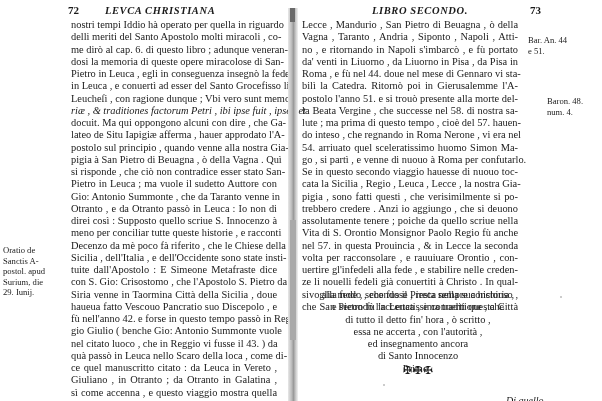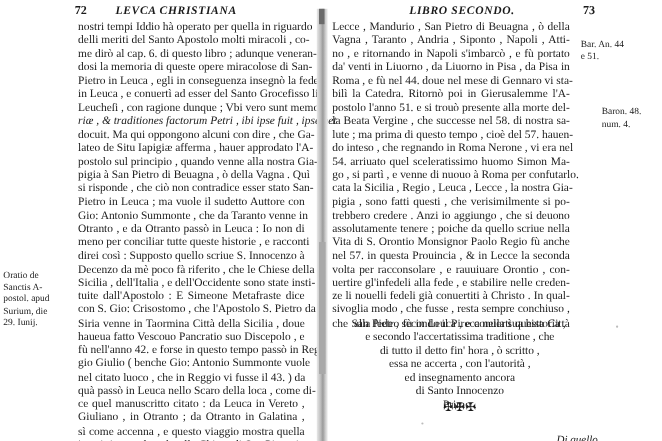--- a/index.html
+++ b/index.html
@@ -63,22 +63,22 @@
     <span class="line">Leucheſi , con ragione dunque ; Vbi vero sunt memo-</span>
     <span class="line it">riæ , &amp; traditiones factorum Petri , ibi ipse fuit , ipsemet</span>
     <span class="line">docuit.  Ma qui oppongono alcuni con dire , che Ga-</span>
     <span class="line">lateo de Situ Iapigiæ afferma , hauer approdato l'A-</span>
     <span class="line">postolo sul principio , quando venne alla nostra Gia-</span>
     <span class="line">pigia à San Pietro di Beuagna , ò della Vagna . Quì</span>
     <span class="line">si risponde , che ciò non contradice esser stato San-</span>
     <span class="line">Pietro in Leuca ; ma vuole il sudetto Auttore con</span>
     <span class="line">Gio: Antonio Summonte , che da Taranto venne in</span>
     <span class="line">Otranto , e da Otranto passò in Leuca : Io non di</span>
+    <span class="line">direi così : Supposto quello scriue S. Innocenzo à</span>
     <span class="line">meno per conciliar tutte queste historie , e racconti</span>
-    <span class="line">direi così : Supposto quello scriue S. Innocenzo à</span>
     <span class="line">Decenzo da mè poco fà riferito , che le Chiese della</span>
     <span class="line">Sicilia , dell'Italia , e dell'Occidente sono state insti-</span>
     <span class="line">tuite dall'Apostolo : E Simeone Metafraste dice</span>
     <span class="line">con S. Gio: Crisostomo , che l'Apostolo S. Pietro da</span>
     <span class="line">Siria venne in Taormina Città della Sicilia , doue</span>
     <span class="line">haueua fatto Vescouo Pancratio suo Discepolo , e</span>
     <span class="line">fù nell'anno 42. e forse in questo tempo passò in Reg-</span>
     <span class="line">gio Giulio ( benche Gio: Antonio Summonte vuole</span>
     <span class="line">nel citato luoco , che in Reggio vi fusse il 43. ) da</span>
     <span class="line">quà passò in Leuca nello Scaro della loca , come di-</span>
@@ -110,20 +110,21 @@
     <span class="line">no , e ritornando in Napoli s'imbarcò , e fù portato</span>
     <span class="line">da' venti in Liuorno , da Liuorno in Pisa , da Pisa in</span>
     <span class="line">Roma , e fù nel 44. doue nel mese di Gennaro vi sta-</span>
     <span class="line">bilì la Catedra. Ritornò poi in Gierusalemme l'A-</span>
     <span class="line">postolo l'anno 51. e si trouò presente alla morte del-</span>
     <span class="line">la Beata Vergine , che successe nel 58. di nostra sa-</span>
     <span class="line">lute ; ma prima di questo tempo , cioè del 57. hauen-</span>
     <span class="line">do inteso , che regnando in Roma Nerone , vi era nel</span>
     <span class="line">54. arriuato quel sceleratissimo huomo Simon Ma-</span>
     <span class="line">go , si partì , e venne di nuouo à Roma per confutarlo.</span>
+    <span class="line">Se in questo secondo viaggio hauesse di nuouo toc-</span>
     <span class="line">cata la Sicilia , Regio , Leuca , Lecce , la nostra Gia-</span>
     <span class="line">pigia , sono fatti questi , che verisimilmente si po-</span>
     <span class="line">trebbero credere . Anzi io aggiungo , che si deuono</span>
     <span class="line">assolutamente tenere ; poiche da quello scriue nella</span>
     <span class="line">Vita di S. Orontio Monsignor Paolo Regio fù anche</span>
     <span class="line">nel 57. in questa Prouincia , &amp; in Lecce la seconda</span>
     <span class="line">volta per racconsolare , e rauuiuare Orontio , con-</span>
     <span class="line">uertire gl'infedeli alla fede , e stabilire nelle creden-</span>
     <span class="line">ze li nouelli fedeli già conuertiti à Christo . In qual-</span>
     <span class="line">sivoglia modo , che fusse , resta sempre conchiuso ,</span>

